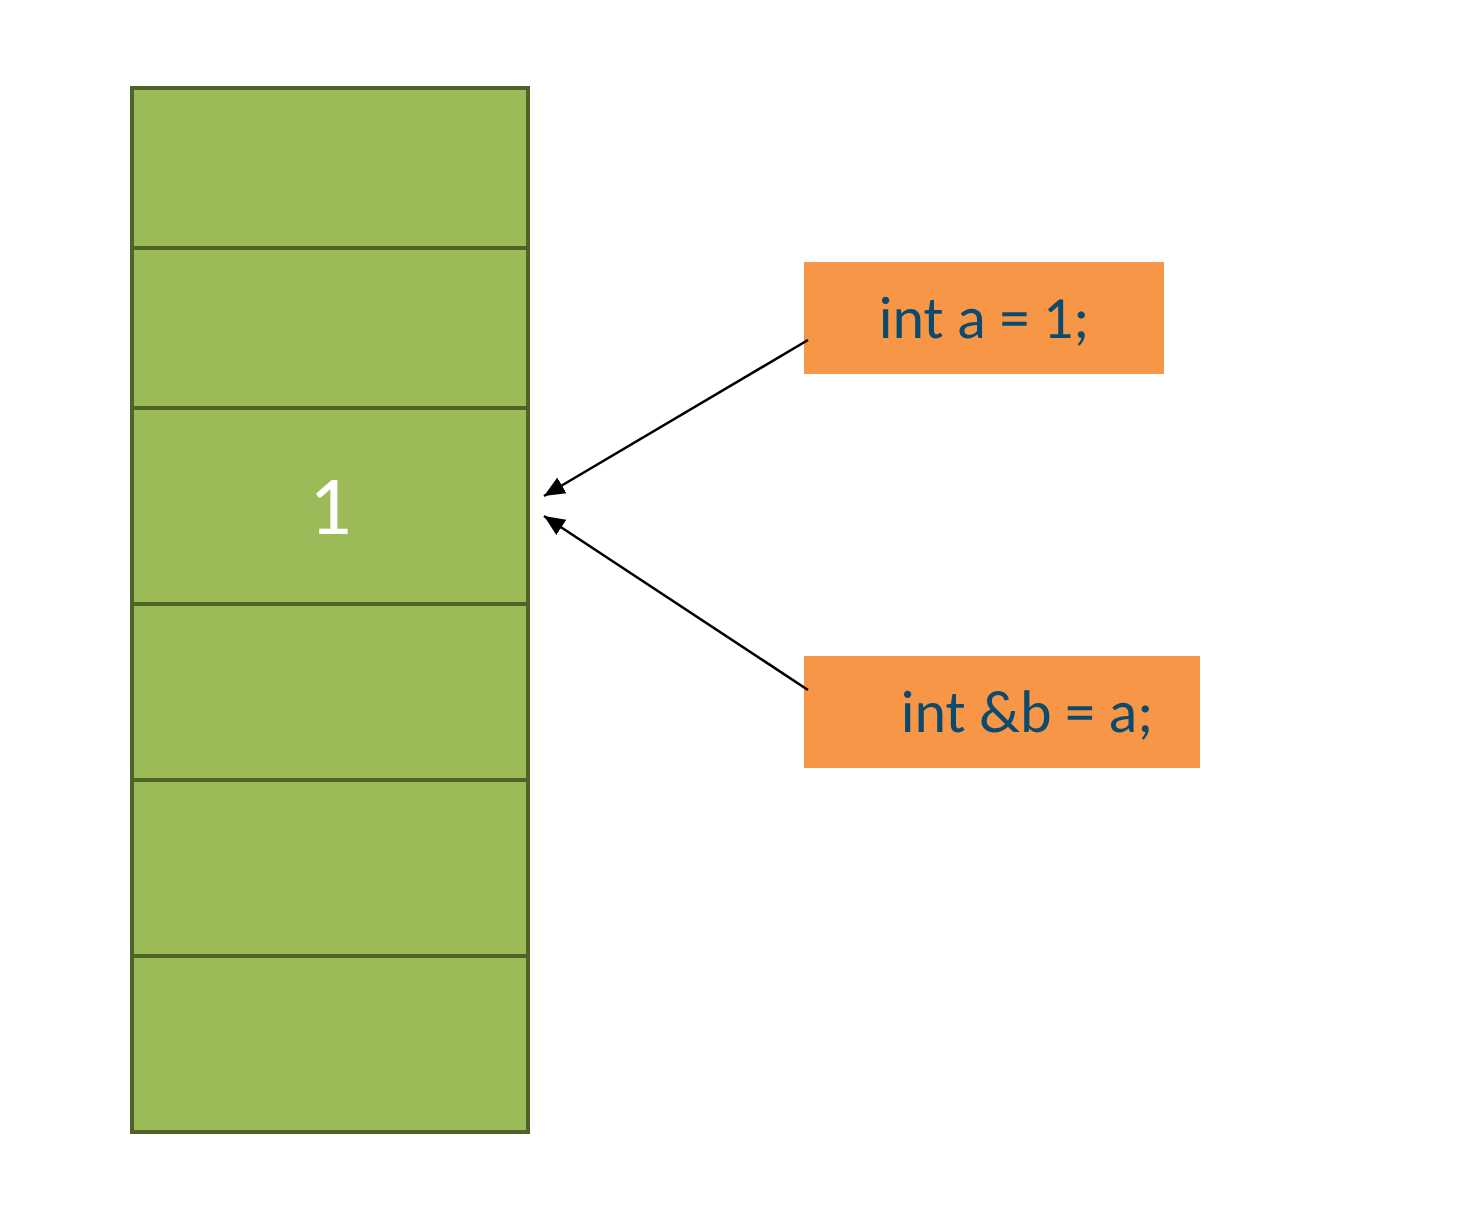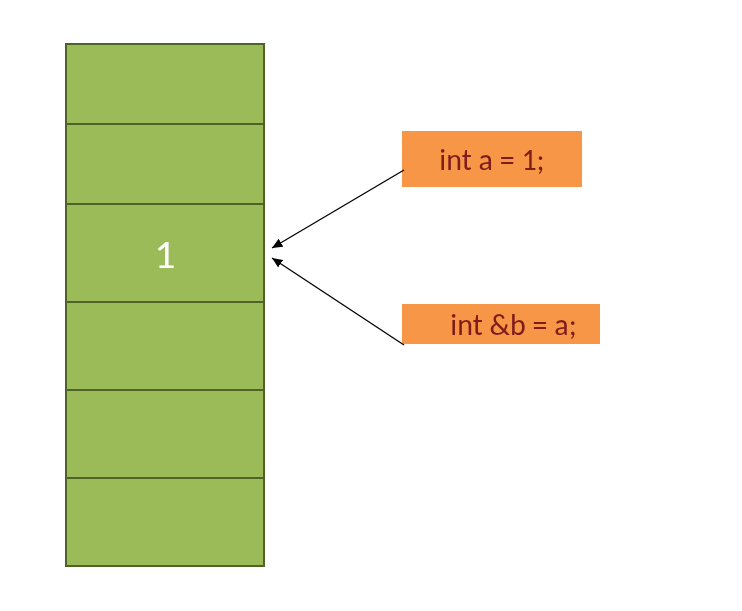--- a/index.html
+++ b/index.html
@@ -22,21 +22,21 @@
   }
   .cell span {
     color: #ffffff;
     font-size: 42px;
     font-weight: 400;
   }
   .label-box {
     position: absolute;
     box-sizing: border-box;
     background: #f79646;
-    color: #7f1d1d;
+    color: #0c4a6e;
     font-size: 30px;
     display: flex;
     align-items: center;
     justify-content: center;
     padding: 0 14px;
     white-space: nowrap;
   }
   svg.arrows {
     position: absolute;
     left: 0;
@@ -64,21 +64,21 @@
 <div class="cell" style="left:65px; top:389px; width:200px; height:90px;">
   <span></span>
 </div>
 <div class="cell" style="left:65px; top:477px; width:200px; height:90px;">
   <span></span>
 </div>
 
 <div class="label-box" style="left:402px; top:131px; width:180px; height:56px;">
   <span>int a = 1;</span>
 </div>
-<div class="label-box" style="left:402px; top:304px; width:198px; height:40px;padding-left:39px;">
+<div class="label-box" style="left:402px; top:328px; width:198px; height:56px;padding-left:39px;">
   <span>int &amp;b = a;</span>
 </div>
 
 <svg class="arrows" viewBox="0 0 742 611">
   <defs>
     <marker id="arrowhead" markerWidth="9" markerHeight="9" refX="8" refY="4.5" orient="auto" markerUnits="strokeWidth">
       <path d="M0,1 L8,4.5 L0,8 Z" fill="#000000"></path>
     </marker>
   </defs>
   <line x1="404" y1="170" x2="272" y2="248" stroke="#000000" stroke-width="1.3" marker-end="url(#arrowhead)"></line>

